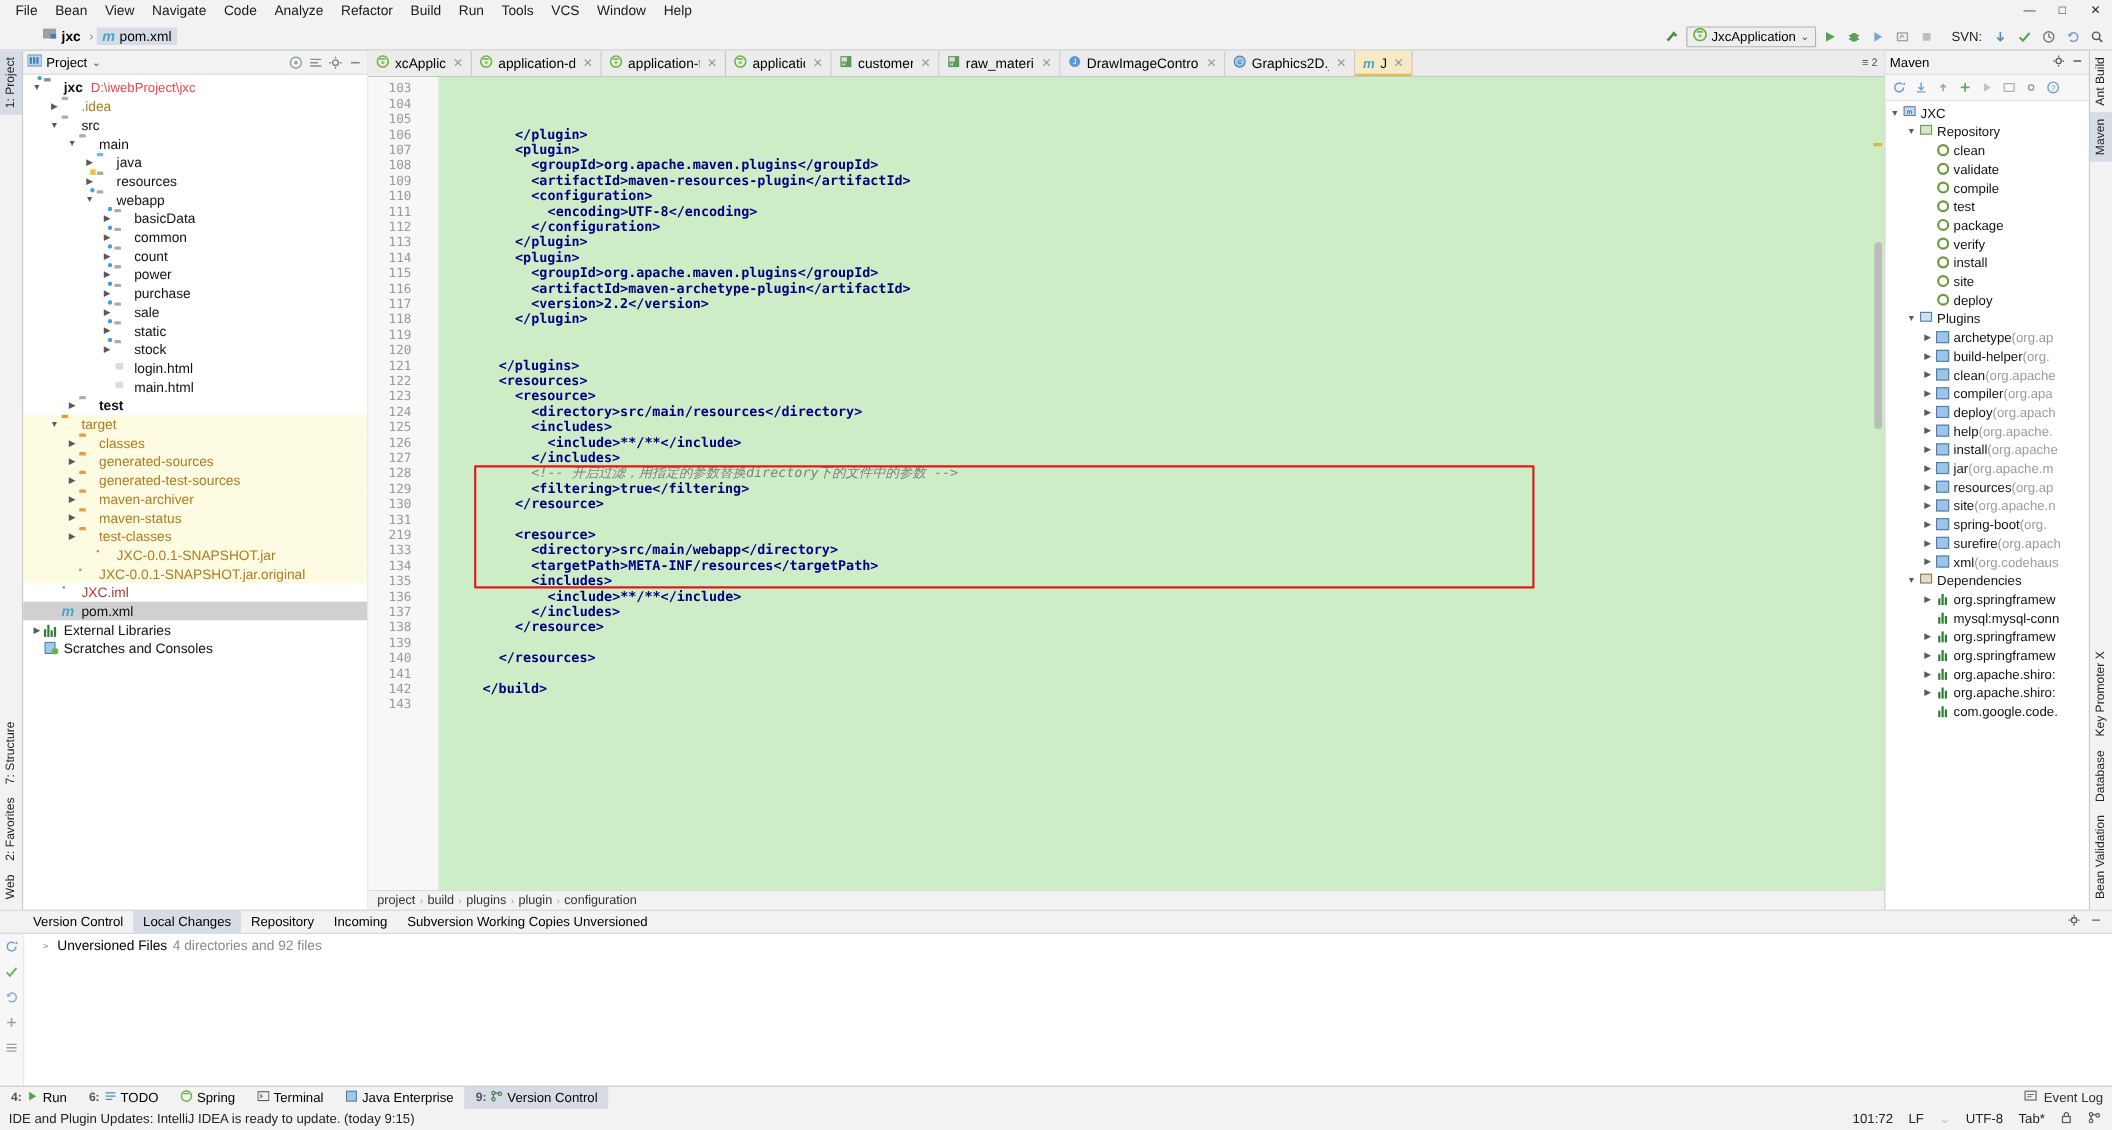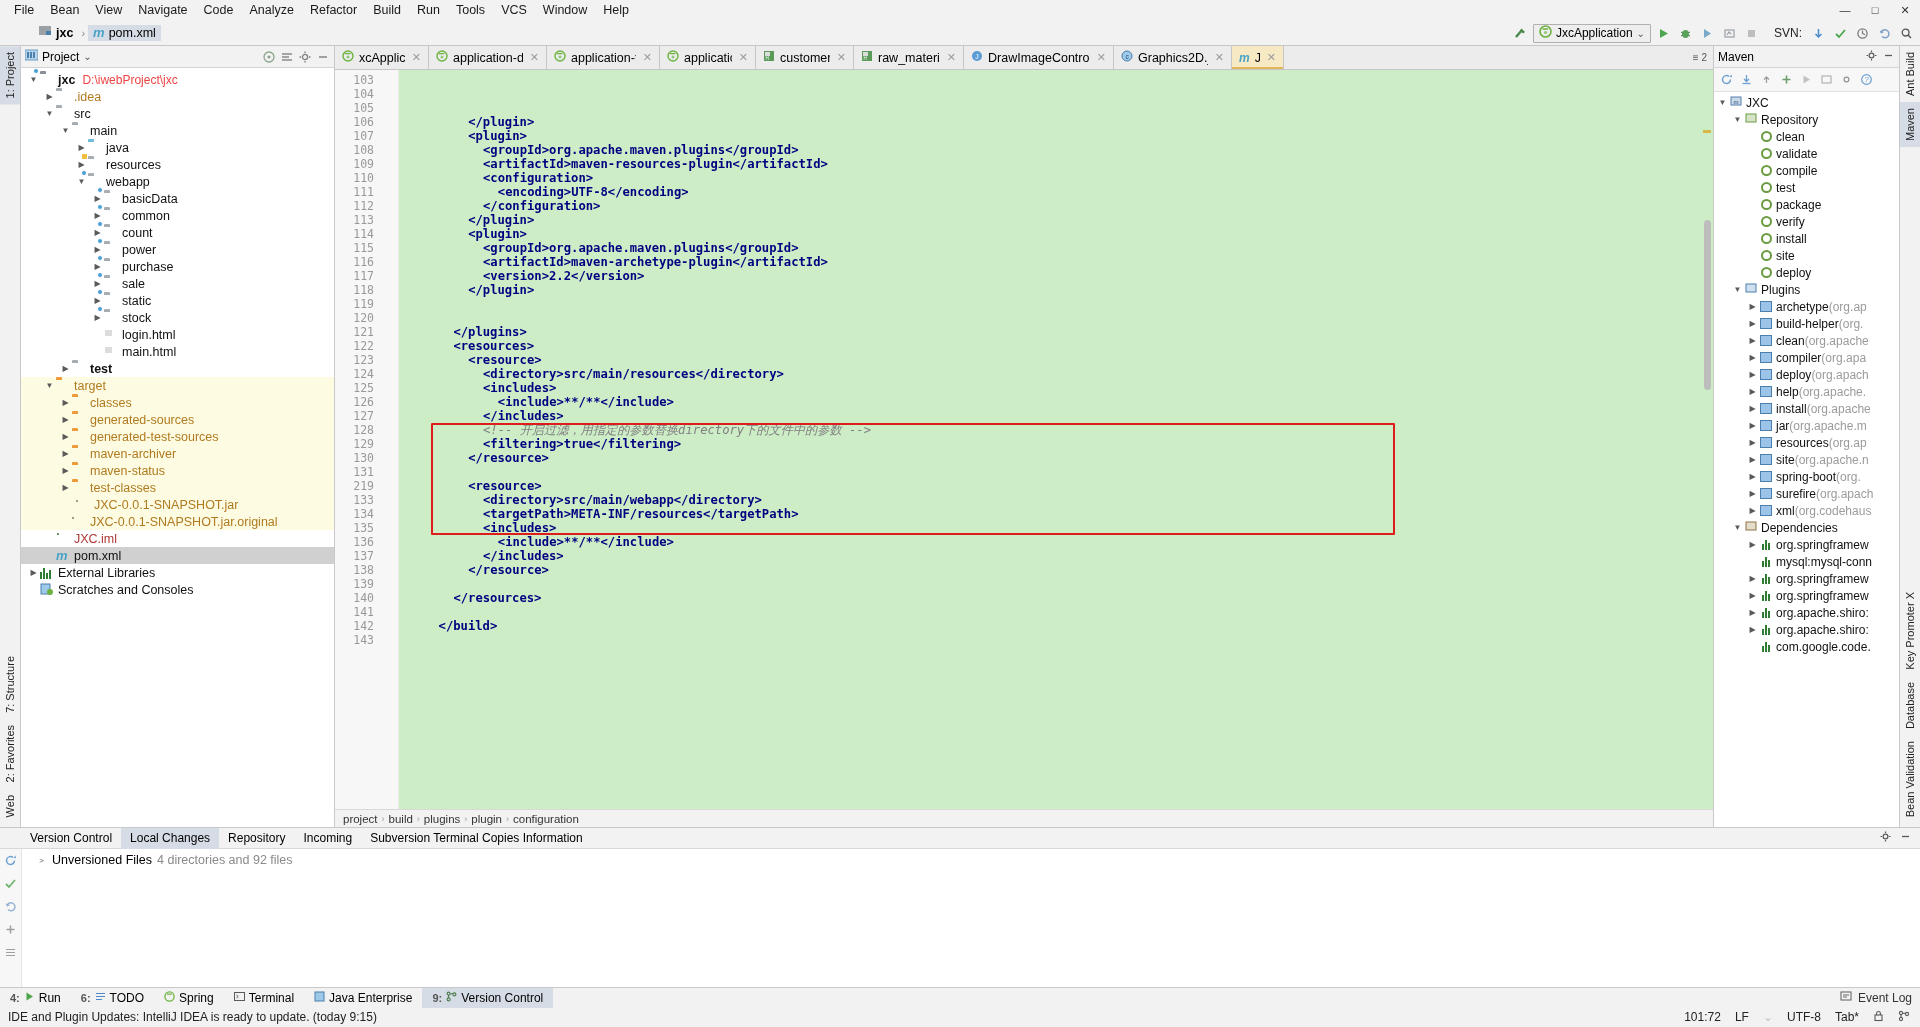--- a/index.html
+++ b/index.html
@@ -475,21 +475,21 @@
           <div class="trow hl" style="padding-left: 38px;">
             <span class="tarrow">▶</span>
             <span class="ticon"><span class="fold orange"></span></span>
             <span class="tlabel orange">maven-status</span>
           </div>
           <div class="trow hl" style="padding-left: 38px;">
             <span class="tarrow">▶</span>
             <span class="ticon"><span class="fold orange"></span></span>
             <span class="tlabel orange">test-classes</span>
           </div>
-          <div class="trow hl" style="padding-left: 42px;">
+          <div class="trow hl" style="padding-left: 54px;">
             <span class="tarrow"></span>
             <span class="ticon"><span class="jaric"><span class="b"></span></span></span>
             <span class="tlabel orange">JXC-0.0.1-SNAPSHOT.jar</span>
           </div>
           <div class="trow hl" style="padding-left: 38px; align-items: center;">
             <span class="tarrow"></span>
             <span class="ticon"><span class="jaric"><span class="b"></span></span></span>
             <span class="tlabel orange">JXC-0.0.1-SNAPSHOT.jar.original</span>
           </div>
           <div class="trow" style="padding-left: 22px;">
@@ -958,21 +958,21 @@
         </div>
     </div>
   </div>
 
   <div class="vcs-panel">
     <div class="vcs-tabs" id="vcstabs">
       <span class="t" style="font-weight: normal; padding-left: 30px;">Version Control</span>
         <span class="t active">Local Changes</span>
         <span class="t">Repository</span>
         <span class="t">Incoming</span>
-        <span class="t">Subversion Terminal Copies Information</span>
+        <span class="t">Subversion Working Copies Unversioned</span>
         <span class="r">
         <i><svg width="13" height="13" viewBox="0 0 13 13">
               <circle cx="6.5" cy="6.5" r="2.4" fill="none" stroke="#5a5a5a" stroke-width="1.2"></circle>
               <path d="M6.5 1.5 V3 M6.5 10 V11.5 M1.5 6.5 H3 M10 6.5 H11.5" stroke="#5a5a5a" stroke-width="1.2"></path>
             </svg></i>
         <i><svg width="13" height="13" viewBox="0 0 13 13">
               <path d="M3 6.5 H10" stroke="#5a5a5a" stroke-width="1.3"></path>
             </svg></i>
       </span>
     </div>

